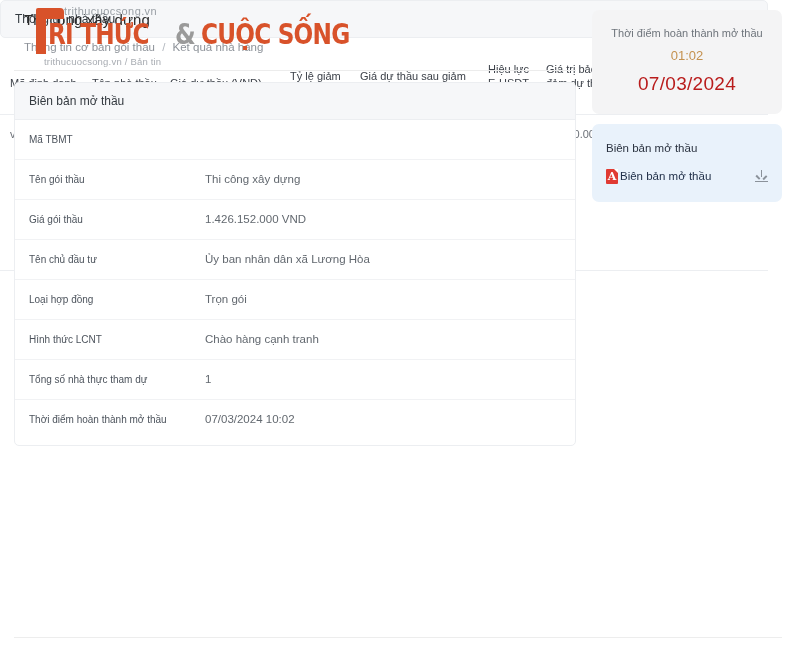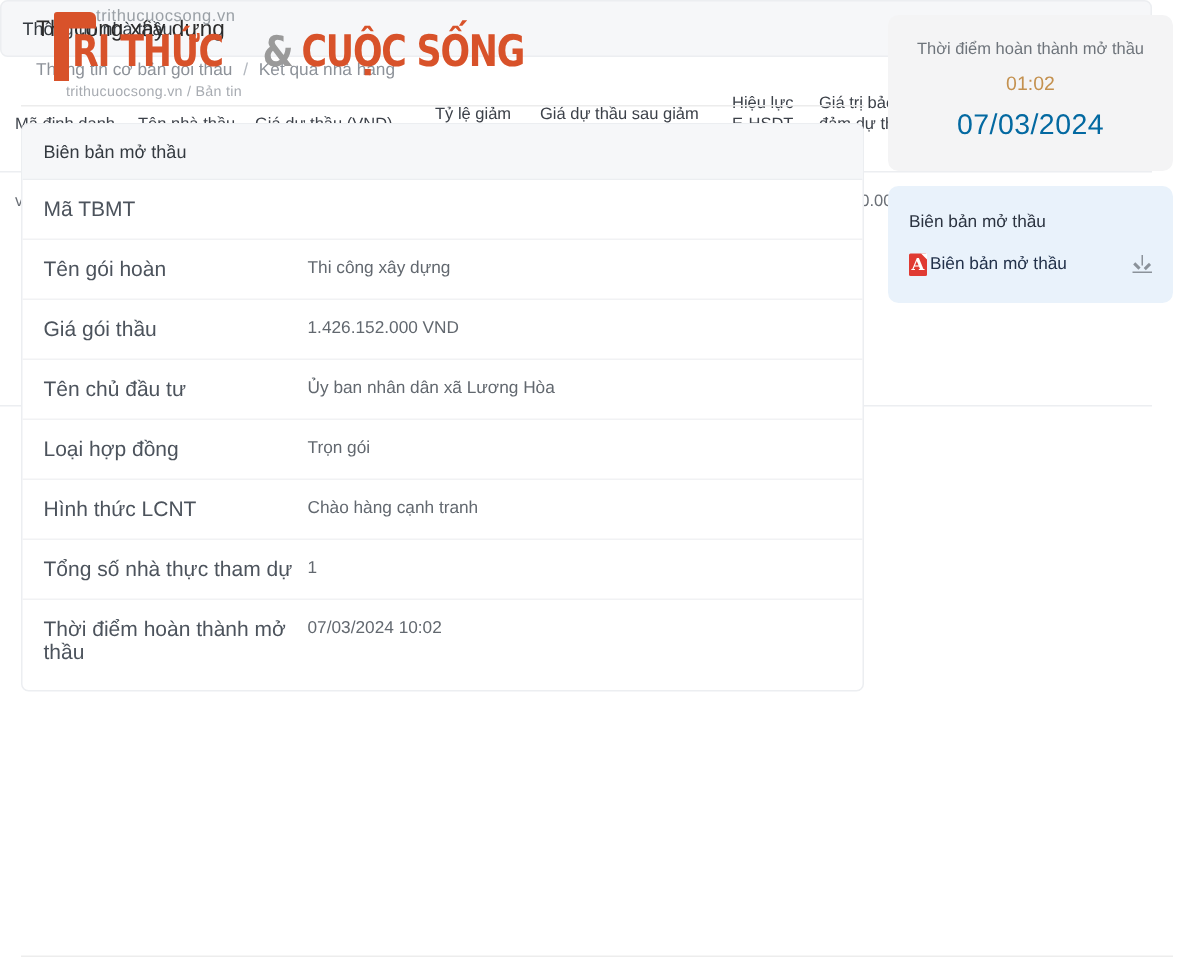--- a/index.html
+++ b/index.html
@@ -141,21 +141,21 @@
   .detail-row {
     display: flex;
     align-items: flex-start;
     padding: 12px 14px;
     border-bottom: 1px solid #f1f2f4;
   }
   .detail-row:last-child { border-bottom: none; }
   .detail-label {
     width: 176px;
     flex: 0 0 176px;
-    font-size: 14px;
+    font-size: 10px;
     color: #4c535c;
     line-height: 15px;
   }
   .detail-value {
     flex: 1;
     font-size: 11.5px;
     color: #62686f;
     line-height: 15px;
   }
 
@@ -222,21 +222,21 @@
   }
   .cd-time {
     margin-top: 6px;
     font-size: 13px;
     color: #c4914f;
     line-height: 17px;
   }
   .cd-date {
     margin-top: 8px;
     font-size: 19px;
-    color: #0369a1;
+    color: #b91c1c;
     line-height: 24px;
     letter-spacing: .3px;
   }
 
   #doc-card {
     position: absolute;
     left: 592px; top: 124px;
     width: 190px;
     background: #e9f2fb;
     border-radius: 7px;
@@ -341,21 +341,21 @@
 
   <div class="head-rule"></div>
 
   <div class="card" id="detail-card">
     <div class="card-head">Biên bản mở thầu</div>
     <div class="detail-body">
       <div class="detail-row">
         <div class="detail-label">Mã TBMT</div>
       </div>
       <div class="detail-row">
-        <div class="detail-label">Tên gói hoàn</div>
+        <div class="detail-label">Tên gói thầu</div>
         <div class="detail-value">Thi công xây dựng</div>
       </div>
       <div class="detail-row">
         <div class="detail-label">Giá gói thầu</div>
         <div class="detail-value">1.426.152.000 VND</div>
       </div>
       <div class="detail-row">
         <div class="detail-label">Tên chủ đầu tư</div>
         <div class="detail-value">Ủy ban nhân dân xã Lương Hòa</div>
       </div>

